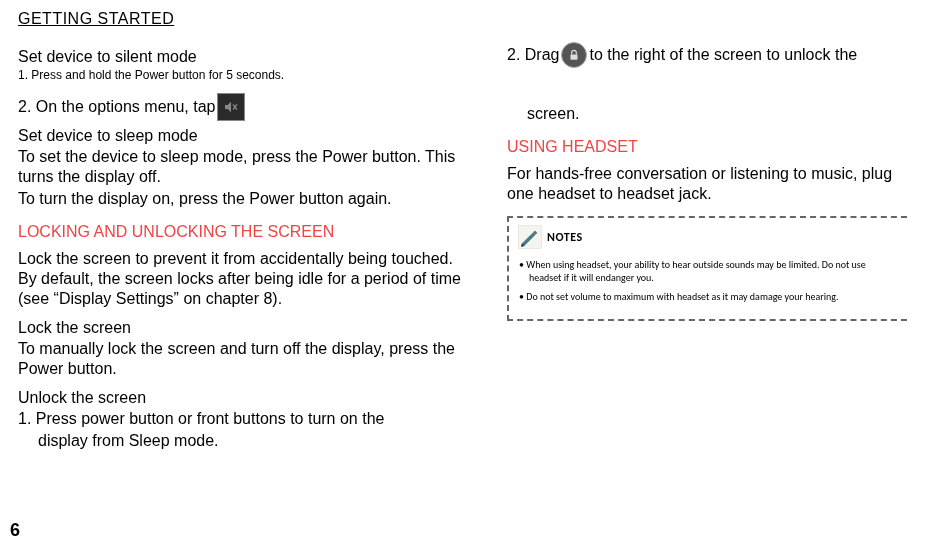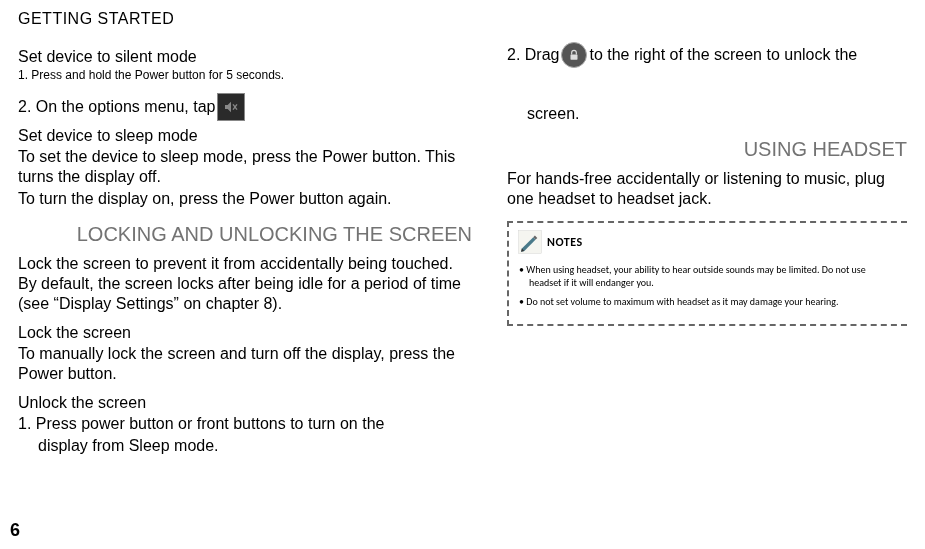--- a/index.html
+++ b/index.html
@@ -11,20 +11,21 @@
       font-family: Arial, Helvetica, sans-serif;
       width: 925px;
       height: 549px;
       background: white;
       color: #000;
       padding: 10px 18px;
       position: relative;
     }
     .page-title {
       font-size: 16px;
+      text-decoration: underline;
       letter-spacing: 0.5px;
       margin-bottom: 14px;
     }
     .columns {
       display: flex;
       gap: 35px;
     }
     .col {
       flex: 1;
     }
@@ -52,25 +53,24 @@
     .step-inline {
       display: flex;
       align-items: center;
       flex-wrap: wrap;
       margin-bottom: 6px;
     }
     .step-indent {
       padding-left: 20px;
     }
     .section-header-blue {
-      color: #737373;
-      font-size: 20px;
+      color: #ef4444;
+      font-size: 16px;
       margin-top: 14px;
       margin-bottom: 8px;
-      text-align: right;
     }
     .icon-square {
       width: 28px;
       height: 28px;
       display: inline-flex;
       align-items: center;
       justify-content: center;
       background: #2a2a2a;
       border: 1px solid #888;
       vertical-align: middle;
@@ -185,21 +185,21 @@
         <svg viewBox="0 0 24 24">
           <rect x="6" y="11" width="12" height="9" rx="1" fill="#ddd"></rect>
           <path d="M8 11 V8 a4 4 0 0 1 8 0 v3" stroke="#ddd" stroke-width="2" fill="none"></path>
         </svg>
       </span>
       <span>to the right of the screen to unlock the</span>
     </div>
     <div class="body-text" style="padding-left:20px;margin-bottom:10px;margin-top:36px;">screen.</div>
 
     <div class="section-header-blue">USING HEADSET</div>
-    <div class="body-text">For hands-free accidentally or listening to music, plug one headset to headset jack.</div>
+    <div class="body-text">For hands-free conversation or listening to music, plug one headset to headset jack.</div>
 
     <div class="notes-box">
       <div class="notes-header">
         <svg viewBox="0 0 32 32">
           <rect x="2" y="2" width="28" height="28" fill="#f5f5f0" stroke="#ccc" stroke-width="0.5"></rect>
           <path d="M6 24 L20 10 L23 13 L9 27 L5 28 Z" fill="#4a7a8a"></path>
           <path d="M20 10 L22 8 L25 11 L23 13 Z" fill="#666"></path>
           <path d="M5 28 L6 24 L9 27 Z" fill="#333"></path>
         </svg>
         <span class="notes-title">NOTES</span>

